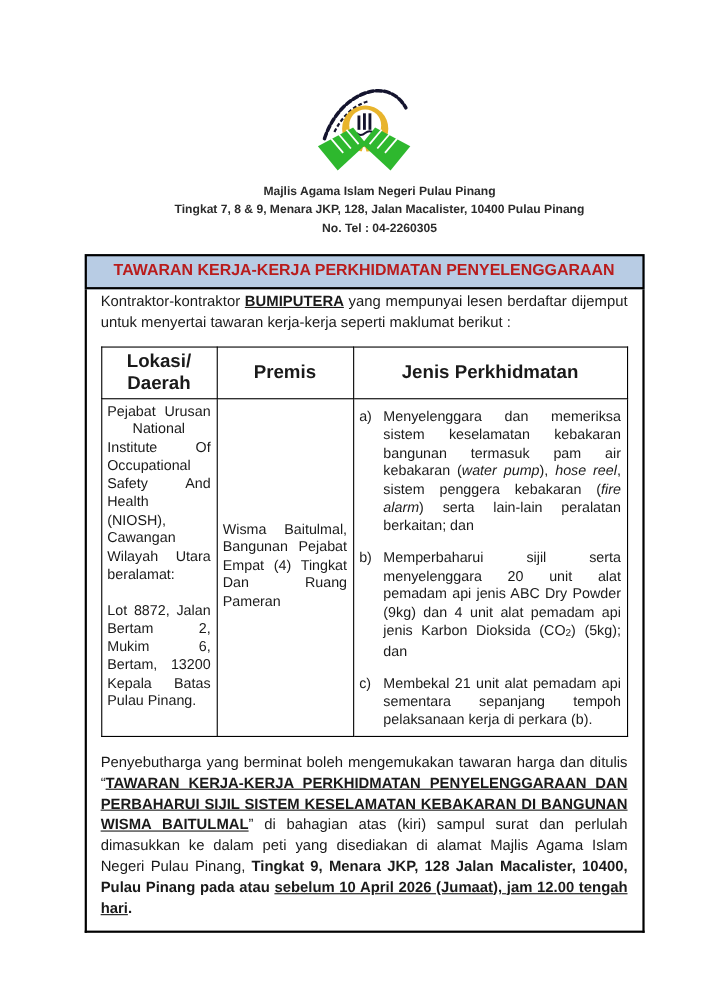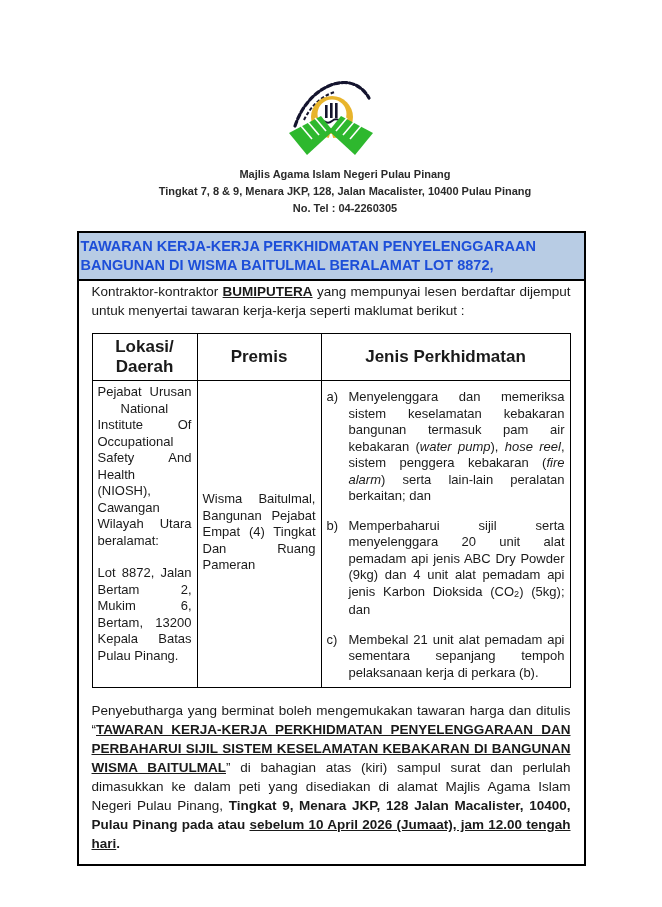--- a/index.html
+++ b/index.html
@@ -12,21 +12,21 @@
   .header { padding-top:76px; text-align:center; }
   .logo-wrap { display:block; margin:0 auto 4px; width:100px; height:86px; }
   .org-line { font-weight:bold; font-size:11px; line-height:17px; color:#2b2b2b;padding-left:28px; }
 
   .title-box {
     width:509px; margin:14px auto 0; box-sizing:border-box;
     border:2px solid var(--border_black,#000);
     background:var(--title_box_bg,#b8cce4);
     padding:4px 2px 5px;
   }
-  .title-line { font-weight:bold; font-size:14.5px; line-height:18.5px; color:#1d4ed8; }
+  .title-line { font-weight:bold; font-size:14.5px; line-height:18.5px; text-align:center; color:#b91c1c; }
 
   .content-box {
     width:509px; margin:0 auto; box-sizing:border-box;
     border:2px solid var(--border_black,#000); border-top:0;
     padding:1px 13px 11px;
     font-size:13.5px;
   }
   .para { margin:0; text-align:justify; line-height:19px; }
 
   table.services-table {
@@ -77,21 +77,20 @@
       <line x1="66" y1="42" x2="55" y2="55" stroke="#ffffff" stroke-width="1.6"></line>
       <path d="M50,58 L44,79 M50,58 L56,79" fill="none" stroke="#ffffff" stroke-width="2"></path>
     </svg>
     <div class="org-line">Majlis Agama Islam Negeri Pulau Pinang</div>
     <div class="org-line">Tingkat 7, 8 &amp; 9, Menara JKP, 128, Jalan Macalister, 10400 Pulau Pinang</div>
     <div class="org-line">No. Tel : 04-2260305</div>
   </div>
 
   <div class="title-box">
     <div class="title-line">TAWARAN KERJA-KERJA PERKHIDMATAN PENYELENGGARAAN</div>
-    <div class="title-line">BANGUNAN DI WISMA BAITULMAL BERALAMAT LOT 8872,</div>
   </div>
 
   <div class="content-box">
 
     <p class="para"><span>Kontraktor-kontraktor </span><span style="font-weight: bold; text-decoration: underline;">BUMIPUTERA</span><span> yang mempunyai lesen berdaftar dijemput untuk menyertai tawaran kerja-kerja seperti maklumat berikut :</span></p>
 
     <table class="services-table">
       <colgroup>
           <col style="width:105px">
           <col style="width:124px">

